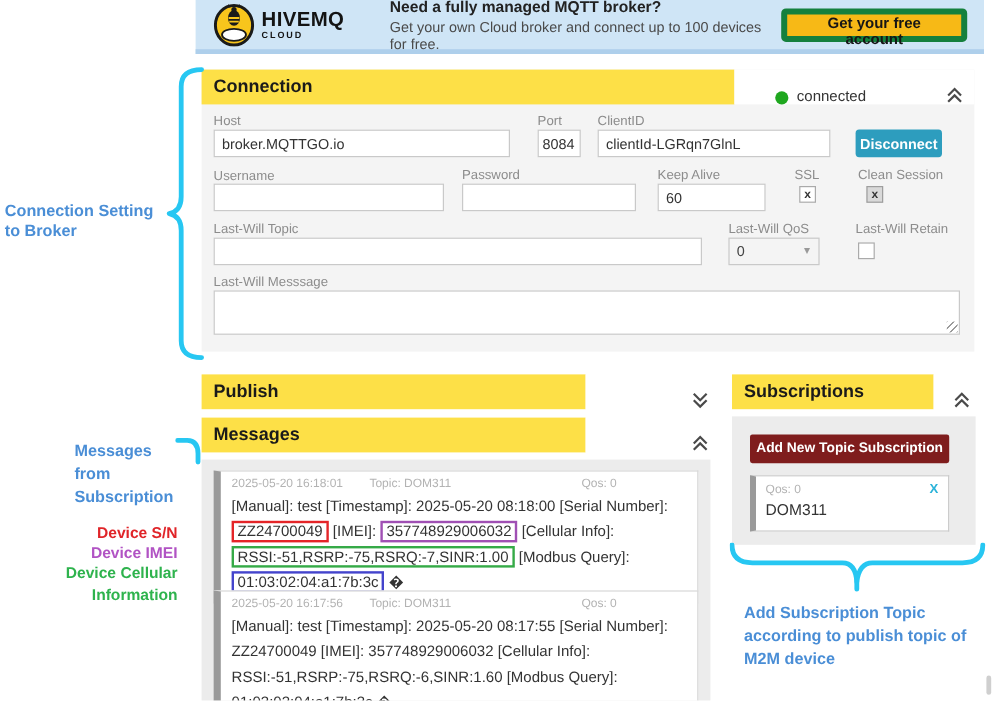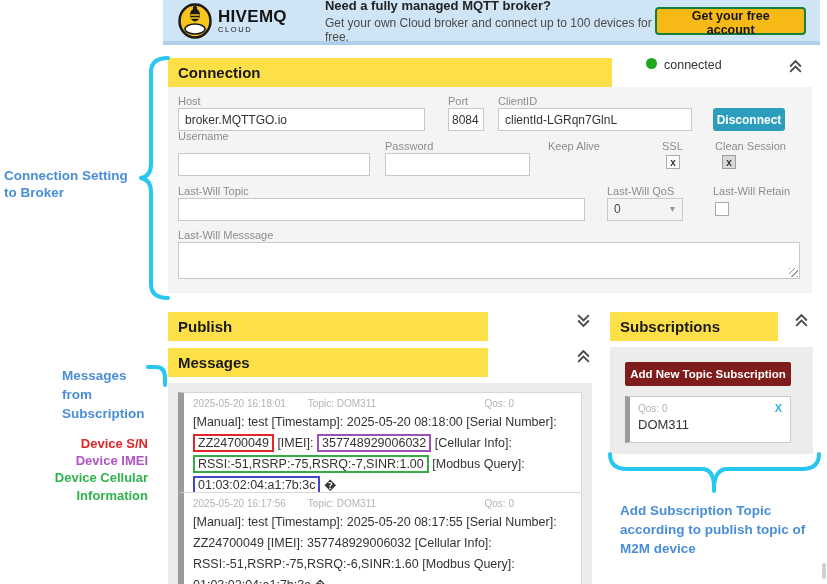--- a/index.html
+++ b/index.html
@@ -6,34 +6,34 @@
   html,body { background:#fff; }
   body { font-family:"Liberation Sans", sans-serif; }
   #canvas { position:relative; width:827px; height:584px; background:#fff; overflow:hidden; }
 
   
   .banner { position:absolute; left:163px; top:0; width:657px; height:45px;
             background:#cfe5f6; border-bottom:4px solid #aecfeb; display:flex; align-items:center; }
   .bee-badge { margin-left:15px; width:34px; height:36px; flex:0 0 auto; }
   .brand-block { margin-left:6px; line-height:1; }
   .brand-main { font-size:17px; font-weight:bold; color:#141414; letter-spacing:.3px; }
-  .brand-sub  { font-size:7.5px; font-weight:normal; color:#141414; letter-spacing:1.6px; margin-top:1px; }
+  .brand-sub  { font-size:7.5px; font-weight:bold; color:#141414; letter-spacing:1.6px; margin-top:1px; }
   .banner-copy { margin-left:38px; }
   .banner-headline { font-size:13px; font-weight:bold; color:#222; }
   .banner-subline  { font-size:12px; color:#4a4a4a; margin-top:3px; }
   .cta-btn { margin-left:auto; margin-right:14px; height:28px; padding:0 13px;
-             background:#f7b916; border:2px solid #15803d; border-radius:4px;
+             background:#f7b916; border:5px solid #15803d; border-radius:4px;
              font-size:12.5px; font-weight:bold; color:#161616; cursor:pointer;
              font-family:"Liberation Sans", sans-serif; }
 
   
   .sec-header { position:absolute; height:29px; display:flex; }
   .hd-gray { flex:1; background:#fde047; display:flex; align-items:center; padding-left:10px; }
   .hd-title { font-size:15px; font-weight:bold; color:#1a1a1a; }
-  .hd-white { background:#fff; display:flex; align-items:flex-start; }
+  .hd-white { background:#fff; display:flex; align-items:flex-end; }
   .chev-btn { margin-left:auto; margin-right:9px; width:16px; height:16px; cursor:pointer;
               display:flex; align-items:center; justify-content:center; background:none; border:none; }
   .status-dot { width:11px; height:11px; border-radius:50%; background:#1fa71f; margin-left:34px; }
   .status-label { font-size:12.5px; color:#333; margin-left:7px; }
 
   
   .conn-body { position:absolute; left:168px; top:58px; width:644px; height:235px; background:#f4f4f4; }
   .f-label { position:absolute; font-size:11px; color:#8c8c8c; }
   .f-input { position:absolute; height:23px; border:1px solid #c9c9c9; background:#fff;
              font-size:12px; color:#333; padding:2px 6px; font-family:"Liberation Sans", sans-serif; }
@@ -128,25 +128,26 @@
   </div>
 
   <span class="f-label" style="left:178px; top:95px;">Host</span>
   <input class="f-input" style="left: 178px; top: 108px; width: 247px;" value="broker.MQTTGO.io">
   <span class="f-label" style="left:448px; top:95px;">Port</span>
   <input class="f-input" style="left: 448px; top: 108px; width: 36px; padding: 2px 3px;" value="8084">
   <span class="f-label" style="left:498px; top:95px;">ClientID</span>
   <input class="f-input" style="left: 498px; top: 108px; width: 194px;" value="clientId-LGRqn7GlnL">
   <button class="btn-teal" style="left:713px; top:108px; width:72px; height:23px;">Disconnect</button>
 
-  <span class="f-label" style="left:178px; top:130px;">Username</span>
+  <span class="f-label" style="left:178px; top:141px;">Username</span>
   <input class="f-input" style="left: 178px; top: 153px; width: 192px;" value="">
   <span class="f-label" style="left:385px; top:140px;">Password</span>
   <input class="f-input" style="left: 385px; top: 153px; width: 145px;" value="">
   <span class="f-label" style="left:548px; top:140px;">Keep Alive</span>
+  <input class="f-input" style="left: 548px; top: 153px; width: 90px;" value="60">
   <span class="f-label" style="left:662px; top:140px;">SSL</span>
   <span class="chk" style="left:666px; top:155px;">x</span>
   <span class="f-label" style="left:715px; top:140px;">Clean Session</span>
   <span class="chk gray" style="left:722px; top:155px;">x</span>
 
   <span class="f-label" style="left:178px; top:185px;">Last-Will Topic</span>
   <input class="f-input" style="left: 178px; top: 198px; width: 407px;" value="">
   <span class="f-label" style="left:607px; top:185px;">Last-Will QoS</span>
   <div class="sel" style="left:607px; top:198px; width:76px;">
     <span>0</span>

